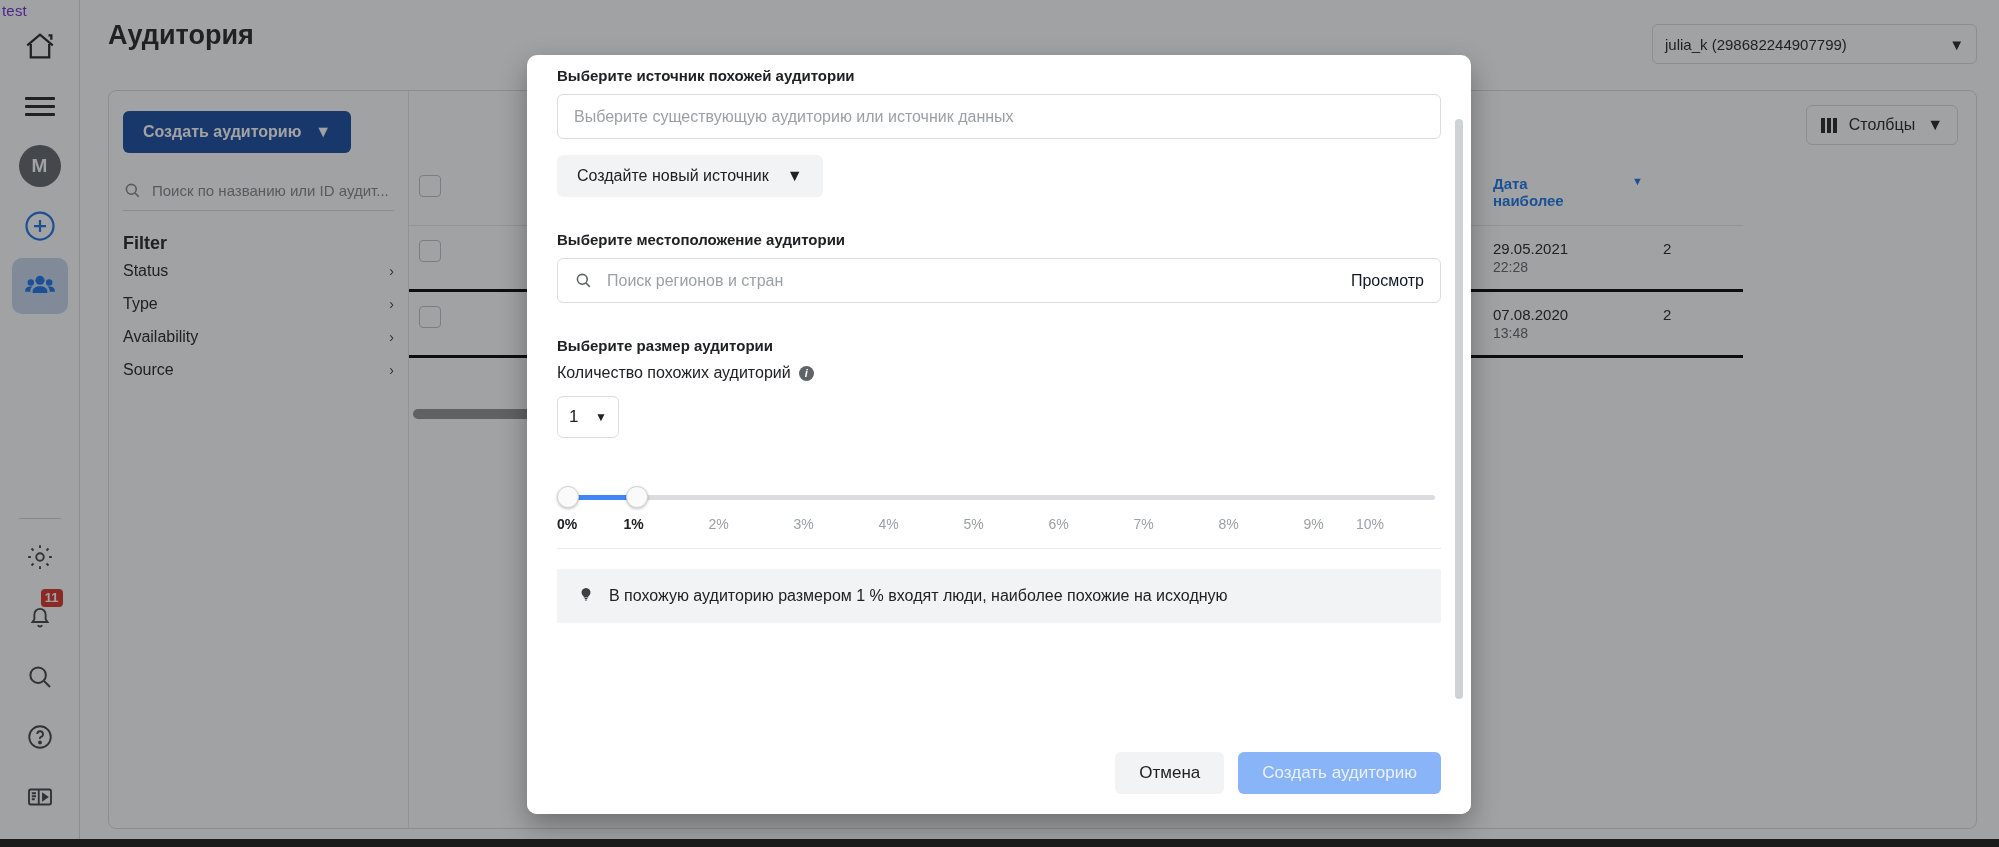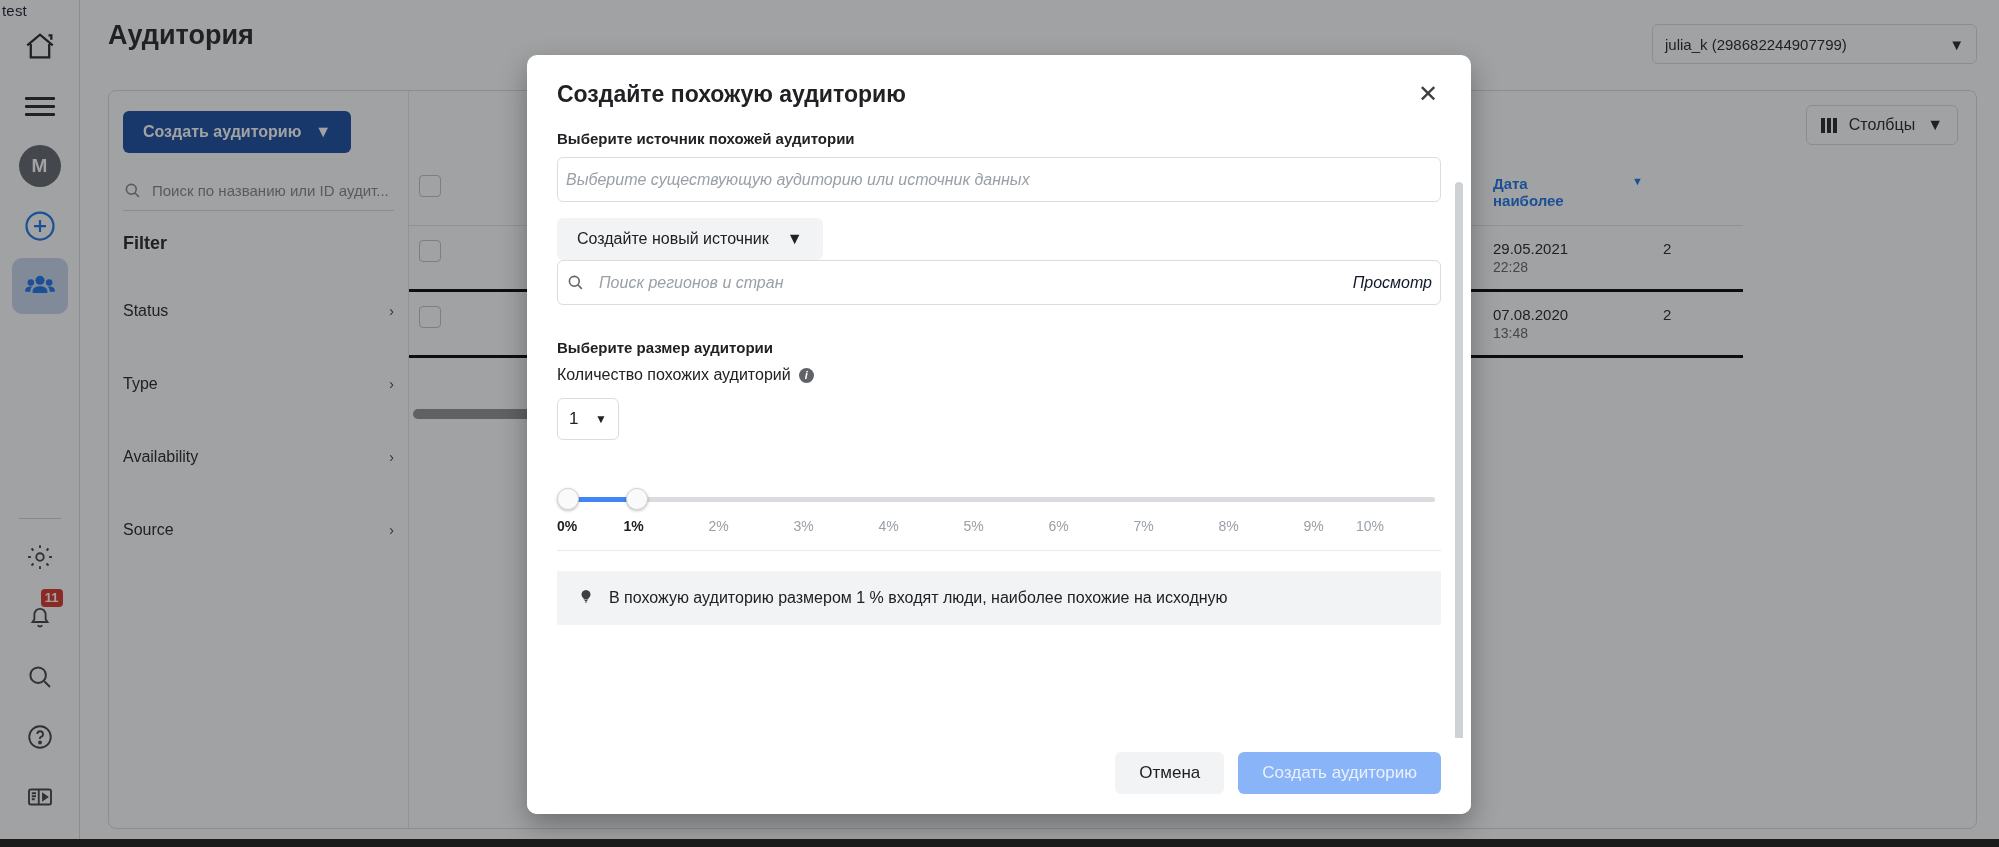--- a/index.html
+++ b/index.html
@@ -19,21 +19,21 @@
   .rail {
     width: 80px; flex: 0 0 80px; height: 100%;
     background: #fff;
     border-right: 1px solid #dadce0;
     display: flex; flex-direction: column; align-items: center;
     padding-top: 4px;
     position: relative;
   }
   .rail-test {
     position: absolute; top: 2px; left: 2px;
-    font-size: 15px; color: #0f172a; letter-spacing: .2px;
+    font-size: 15px; color: #6d28d9; letter-spacing: .2px;
   }
   .rail-btn {
     width: 56px; height: 56px; margin-top: 4px;
     display: flex; align-items: center; justify-content: center;
     border-radius: 10px; position: relative; cursor: pointer;
   }
   .rail-btn.active { background: #c8d6ec; }
   .rail-spacer { flex: 1 1 auto; }
   .rail-sep { width: 42px; height: 1px; background: #d0d2d5; margin: 6px 0 6px 0; }
   .rail-avatar {
@@ -91,21 +91,21 @@
     display: flex; align-items: center; gap: 14px; padding: 0 10px;
     font-size: 16px; color: #202124;
   }
   .cbx {
     width: 22px; height: 22px; border: 1px solid #bdc1c6; border-radius: 4px;
     background: #fff; display: flex; align-items: center; justify-content: center;
   }
   .filter-h { margin-top: 22px; font-size: 18px; font-weight: bold; color: #202124; }
   .filter-row {
     height: 33px; display: flex; align-items: center;
-    font-size: 16px; color: #202124; cursor: pointer; margin-top: 40px;
+    font-size: 16px; color: #202124; cursor: pointer;
   }
   .filter-row .chev { margin-left: auto; color: #3c4043; font-size: 14px; }
 
   
   .table-wrap { flex: 1 1 auto; position: relative; overflow: hidden; }
   .tbl { width: 1320px; border-collapse: collapse; table-layout: fixed; }
   .tbl th {
     text-align: left; font-size: 15px; font-weight: bold; color: #202124;
     padding: 18px 10px 16px 10px; vertical-align: top;
     border-bottom: 1px solid #e4e6e8;
@@ -163,22 +163,22 @@
     font-size: 24px; color: #3c4043; line-height: 1;
   }
   .modal-body {
     flex: 1 1 auto; overflow: hidden; position: relative;
     padding: 12px 30px 0 30px;
   }
   .sec-label { font-size: 15px; font-weight: bold; color: #202124; margin-bottom: 10px; }
   .sec-label.mt { margin-top: 34px; }
   .field {
     height: 45px; border: 1px solid #dadce0; border-radius: 6px; background: #fff;
-    display: flex; align-items: center; padding: 0 8px;
-    font-size: 16px; color: #9aa0a6; font-style: italic;
+    display: flex; align-items: center; padding: 0 16px;
+    font-size: 16px; color: #9aa0a6;
   }
   .chip-btn {
     margin-top: 16px; height: 42px; background: #f1f3f4; border-radius: 6px;
     display: inline-flex; align-items: center; gap: 18px; padding: 0 20px;
     font-size: 16px; color: #202124; cursor: pointer; border: none;
   }
   .field .view-link { margin-left: auto; font-size: 16px; color: #0f172a; cursor: pointer; }
   .field .sico { margin-right: 14px; display: flex; }
   .count-label {
     margin-top: 8px; font-size: 16px; color: #202124;
@@ -448,36 +448,33 @@
 
         </div>
       </div>
     </div>
   </div>
 
   <div class="overlay"></div>
 
   <div class="modal">
 
-    <div class="modal-head">
-      <div class="modal-title">Создайте похожую аудиторию</div>
-      <div class="modal-close">✕</div>
-    </div>
 
     <div class="modal-body">
 
       <div class="sec-label">Выберите источник похожей аудитории</div>
       <div class="field">
         <span>Выберите существующую аудиторию или источник данных</span>
       </div>
       <button class="chip-btn">
         <span>Создайте новый источник</span>
         <span>▼</span>
       </button>
 
+      <div class="sec-label mt">Выберите местоположение аудитории</div>
       <div class="field">
         <span class="sico">
           <svg width="19" height="19" viewBox="0 0 24 24" fill="none" stroke="#5f6368" stroke-width="2">
             <circle cx="10.5" cy="10.5" r="6.2"></circle>
               <path d="M15.2 15.2 20 20"></path>
           </svg>
         </span>
         <span>Поиск регионов и стран</span>
         <span class="view-link">Просмотр</span>
       </div>

